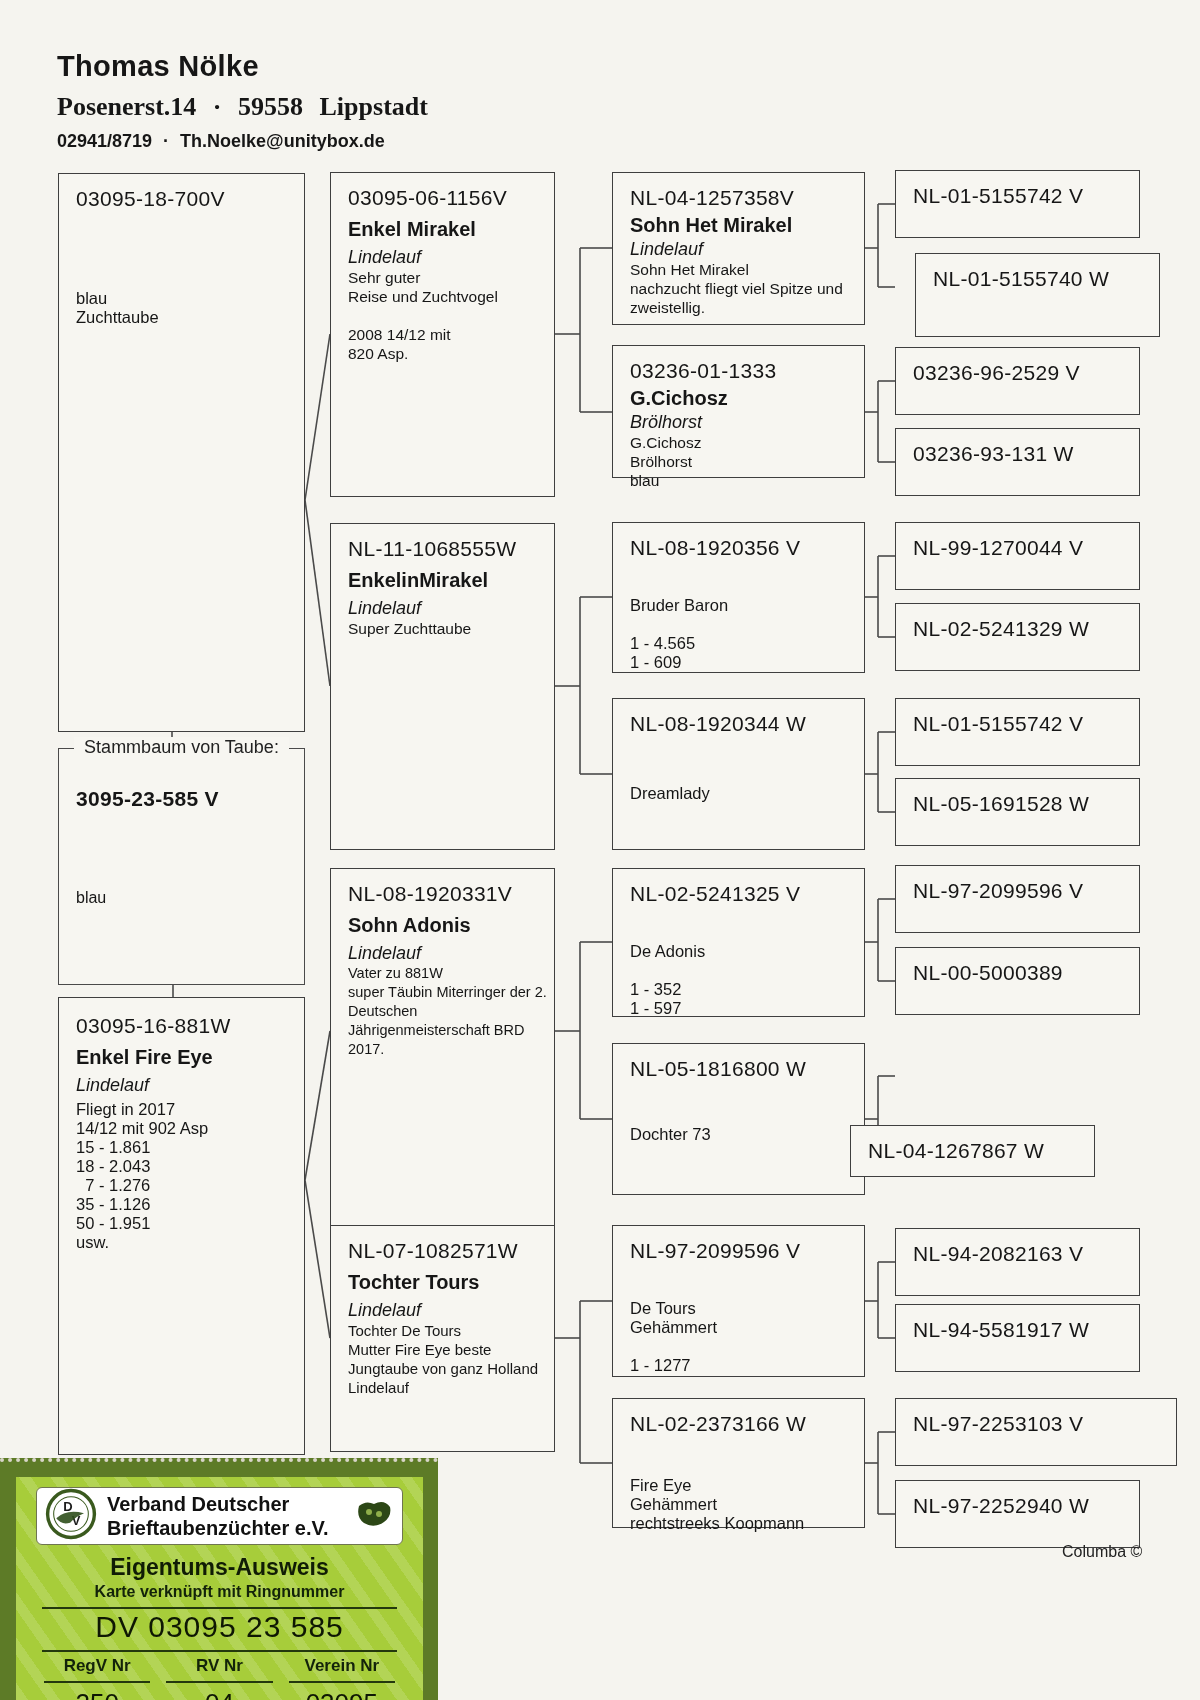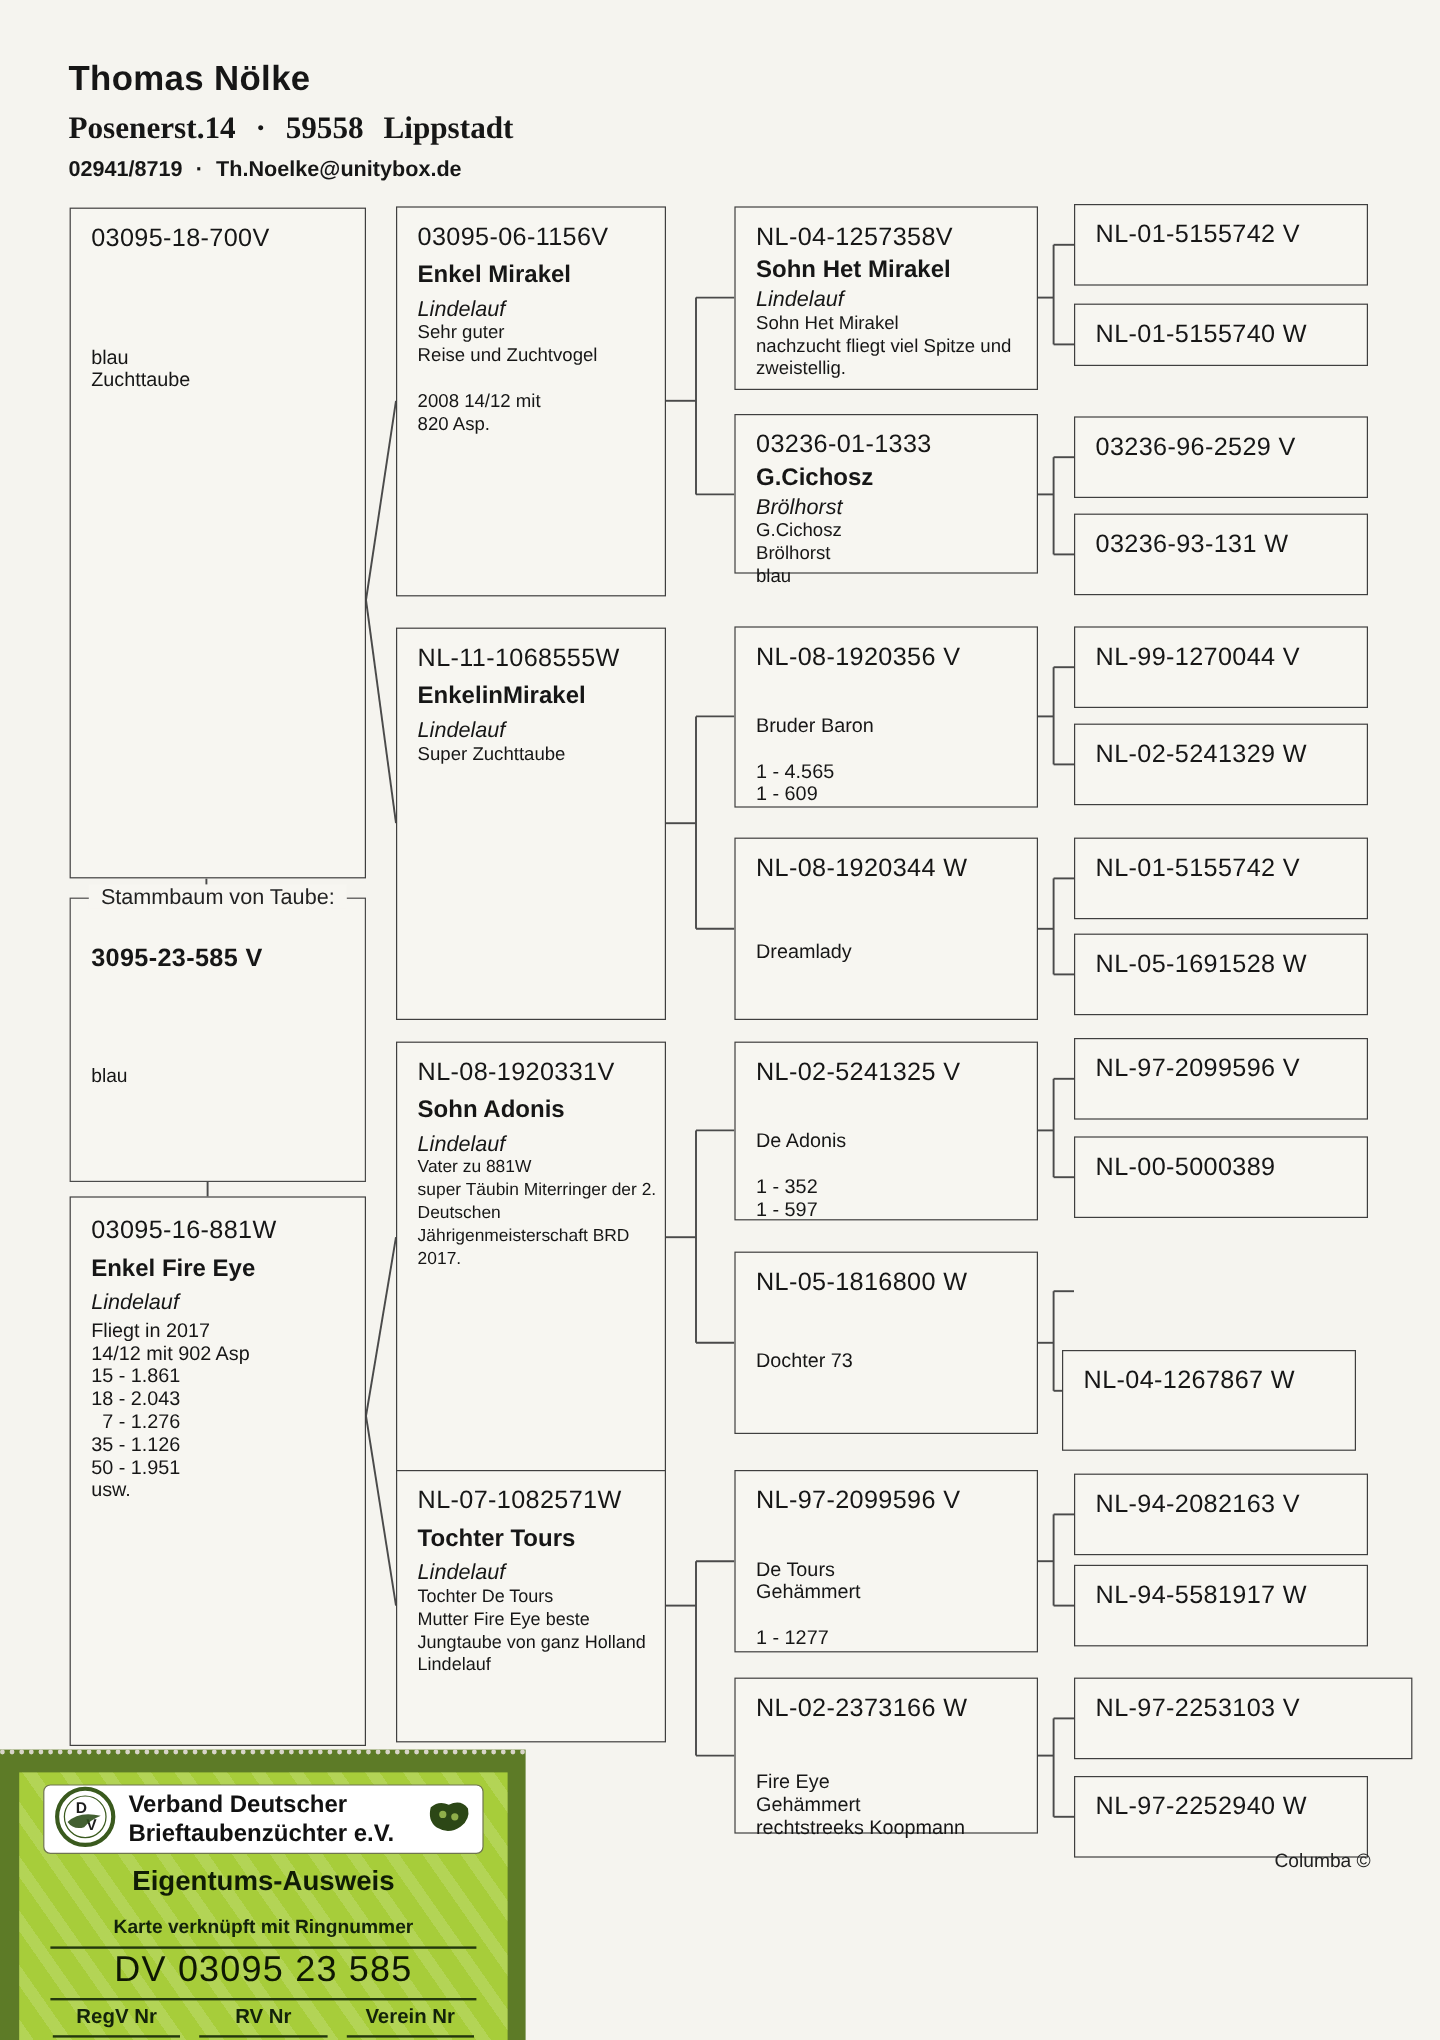--- a/index.html
+++ b/index.html
@@ -64,21 +64,21 @@
     padding:10px 4px 0 4px;
   }
   .card-head {
     background:#fff; border:1px solid #6f7550; border-radius:6px;
     display:flex; align-items:center; gap:10px;
     margin:0 16px; height:58px; padding:2px 8px; box-sizing:border-box;
   }
   .card-org { font-size:20px; font-weight:bold; line-height:1.2; color:#111; }
   .card-emblem { margin-left:auto; }
   .card-title { text-align:center; font-weight:bold; font-size:23px; margin-top:9px; color:#101c05; }
-  .card-sub   { text-align:center; font-weight:bold; font-size:16px; margin-top:17px; color:#13230a; }
+  .card-sub   { text-align:center; font-weight:bold; font-size:16px; margin-top:2px; color:#13230a; }
   .card-line  { border-top:2px solid #23380d; margin:6px 22px 0; }
   .card-ring  { text-align:center; font-size:30px; margin-top:1px; letter-spacing:1px; color:#0e1703; }
   .card-grid  { display:flex; margin:4px 16px 0; text-align:center; }
   .card-grid .cg { flex:1; margin:0 8px; }
   .cg-label { font-weight:bold; font-size:17px; border-bottom:2px solid #23380d; padding-bottom:5px; color:#13230a; }
   .cg-value { font-size:26px; padding-top:5px; border-bottom:2px solid #23380d; padding-bottom:2px; color:#0e1703; }
 
   .credit { position:absolute; left:1062px; top:1543px; font-size:16px; color:#222; }
 </style>
 </head>
@@ -225,21 +225,21 @@
     <div class="lines" style="margin-top:36px;font-size:16.5px"><div class="tline">De Tours</div><div class="tline">Gehämmert</div><div class="tline blank"></div><div class="tline">1 - 1277</div></div>
   </div>
   <div class="pbox" style="left:612px;top:1398px;width:253px;height:130px">
     <div class="ring">NL-02-2373166 W</div>
     <div class="lines" style="margin-top:40px;font-size:16.5px"><div class="tline">Fire Eye</div><div class="tline">Gehämmert</div><div class="tline">rechtstreeks Koopmann</div></div>
   </div>
 
   <div class="pbox" style="left:895px;top:170px;width:245px;height:68px">
       <div class="ring">NL-01-5155742 V</div>
     </div>
-  <div class="pbox" style="left:895px;top:253px;width:245px;height:52px">
+  <div class="pbox" style="left:915px;top:253px;width:245px;height:84px">
       <div class="ring">NL-01-5155740 W</div>
     </div>
   <div class="pbox" style="left:895px;top:347px;width:245px;height:68px">
       <div class="ring">03236-96-2529 V</div>
     </div>
   <div class="pbox" style="left:895px;top:428px;width:245px;height:68px">
       <div class="ring">03236-93-131 W</div>
     </div>
   <div class="pbox" style="left:895px;top:522px;width:245px;height:68px">
       <div class="ring">NL-99-1270044 V</div>
@@ -252,21 +252,21 @@
     </div>
   <div class="pbox" style="left:895px;top:778px;width:245px;height:68px">
       <div class="ring">NL-05-1691528 W</div>
     </div>
   <div class="pbox" style="left:895px;top:865px;width:245px;height:68px">
       <div class="ring">NL-97-2099596 V</div>
     </div>
   <div class="pbox" style="left:895px;top:947px;width:245px;height:68px">
       <div class="ring">NL-00-5000389</div>
     </div>
-  <div class="pbox" style="left:885px;top:1125px;width:245px;height:84px">
+  <div class="pbox" style="left:850px;top:1125px;width:245px;height:52px">
       <div class="ring">NL-04-1267867 W</div>
     </div>
   <div class="pbox" style="left:895px;top:1228px;width:245px;height:68px">
       <div class="ring">NL-94-2082163 V</div>
     </div>
   <div class="pbox" style="left:895px;top:1304px;width:245px;height:68px">
       <div class="ring">NL-94-5581917 W</div>
     </div>
   <div class="pbox" style="left:895px;top:1398px;width:282px;height:68px">
       <div class="ring">NL-97-2253103 V</div>

